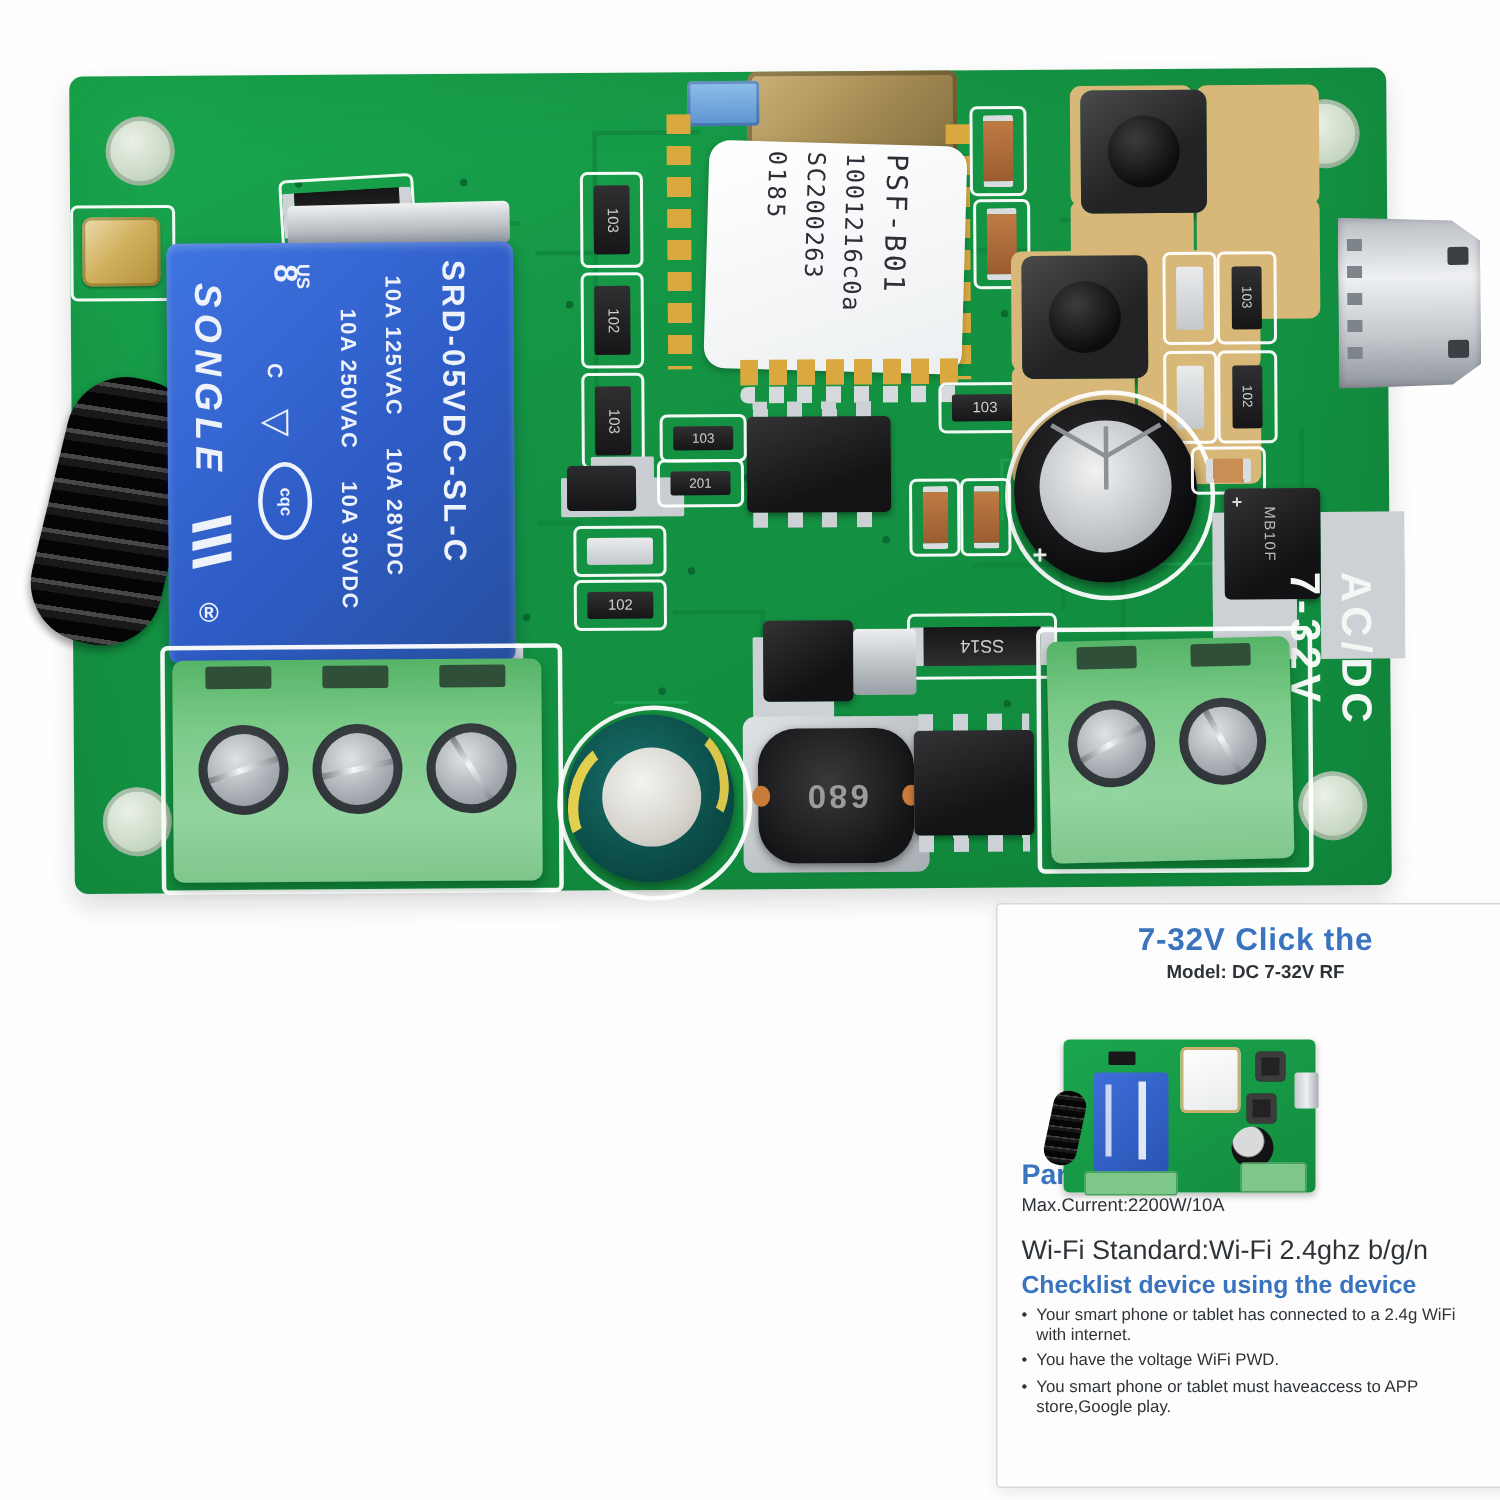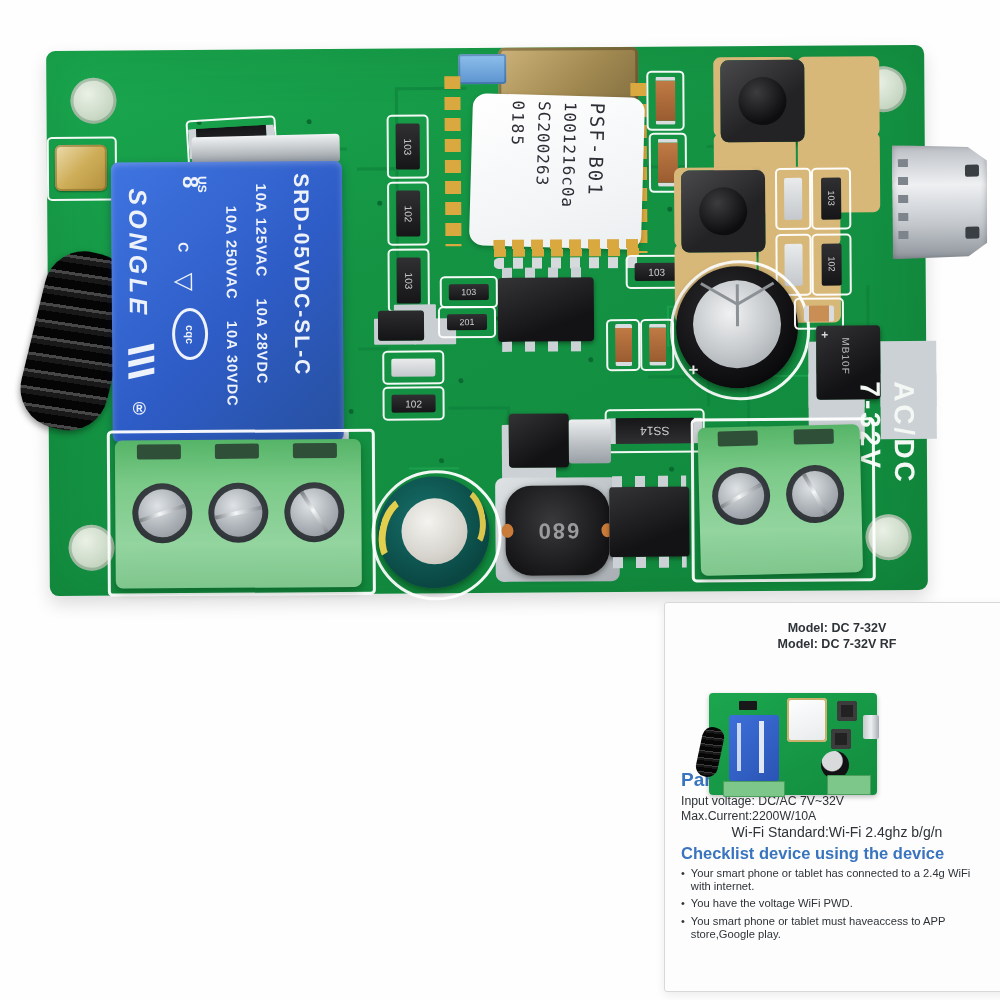--- a/index.html
+++ b/index.html
@@ -339,22 +339,22 @@
         <div class="screw-inner" style="width:46px;height:46px;">
             <div class="slot" style="transform:rotate(62deg);"></div>
           </div>
       </div>
     </div>
   </div>
 
   <div class="abs" style="left:664px;top:602px;width:346px;height:390px;background:#fdfdfd;
     border:1px solid #d8d8d8;border-radius:3px;box-shadow:0 3px 10px rgba(0,0,0,.08);box-sizing:border-box;padding:12px 16px 10px 16px;">
 
-
-    <div class="card-txt" style="text-align:center;font-size:12.5px;font-weight:bold;margin-top:6px;">Model:  DC 7-32V</div>
+    <div class="blue" style="text-align:center;font-size:21px;font-weight:bold;letter-spacing:0.5px;">7-32V Click the</div>
+
     <div class="card-txt" style="text-align:center;font-size:12.5px;font-weight:bold;margin-top:2px;">Model:  DC 7-32V RF</div>
 
     <div class="abs" style="left:34px;top:88px;width:180px;height:106px;">
       <div class="abs" style="left:10px;top:2px;width:168px;height:102px;border-radius:4px;
         background:linear-gradient(150deg,#1ba64e,#128c3e);box-shadow:0 2px 5px rgba(0,0,0,.25);">
         <div class="abs" style="left:-10px;top:34px;width:22px;height:50px;border-radius:10px;transform:rotate(12deg);
           background:repeating-linear-gradient(175deg,#060606 0 4px,#3e3e3e 4px 5px,#181818 5px 7px);"></div>
         <div class="abs" style="left:20px;top:22px;width:50px;height:66px;border-radius:3px;
           background:linear-gradient(135deg,#3d6fd9,#2a54b4);">
           <div style="position:absolute;left:8px;top:8px;width:4px;height:48px;background:rgba(255,255,255,.75);"></div>
@@ -373,23 +373,22 @@
           background:radial-gradient(circle at 40% 35%,#d8dadb 0 40%,#121214 45%);"></div>
         <div class="abs" style="left:14px;top:88px;width:62px;height:16px;border-radius:2px;
           background:#7cc789;box-shadow:inset 0 0 0 1px #4d9e5c;"></div>
         <div class="abs" style="left:118px;top:82px;width:44px;height:20px;border-radius:2px;
           background:#7cc789;box-shadow:inset 0 0 0 1px #4d9e5c;"></div>
       </div>
     </div>
 
     <div style="margin-top:118px;">
       <div class="blue" style="font-size:19px;font-weight:bold;">Parameters:</div>
-      <div class="card-txt" style="font-size:12.3px;margin-top:3px;">Input voltage:  DC/AC 7V~32V</div>
       <div class="card-txt" style="font-size:12.3px;margin-top:1px;">Max.Current:2200W/10A</div>
-      <div class="card-txt" style="font-size:14px;margin-top:1px;text-align:center;">Wi-Fi Standard:Wi-Fi 2.4ghz b/g/n</div>
+      <div class="card-txt" style="font-size:18px;margin-top:13px;">Wi-Fi Standard:Wi-Fi 2.4ghz b/g/n</div>
 
       <div class="blue" style="font-size:16.5px;font-weight:bold;margin-top:4px;">Checklist device using the device</div>
 
       <div style="margin-top:4px;">
         <div class="bullet-item">
           <span class="card-txt" style="font-size:11px;">•</span>
           <span class="card-txt" style="font-size:11.2px;line-height:1.18;">Your smart phone or tablet has connected to a 2.4g WiFi with internet.</span>
         </div>
         <div class="bullet-item">
           <span class="card-txt" style="font-size:11px;">•</span>

